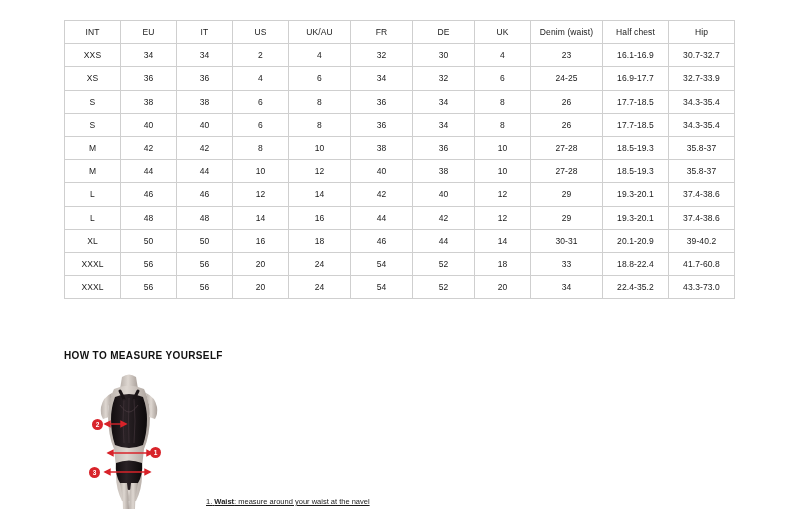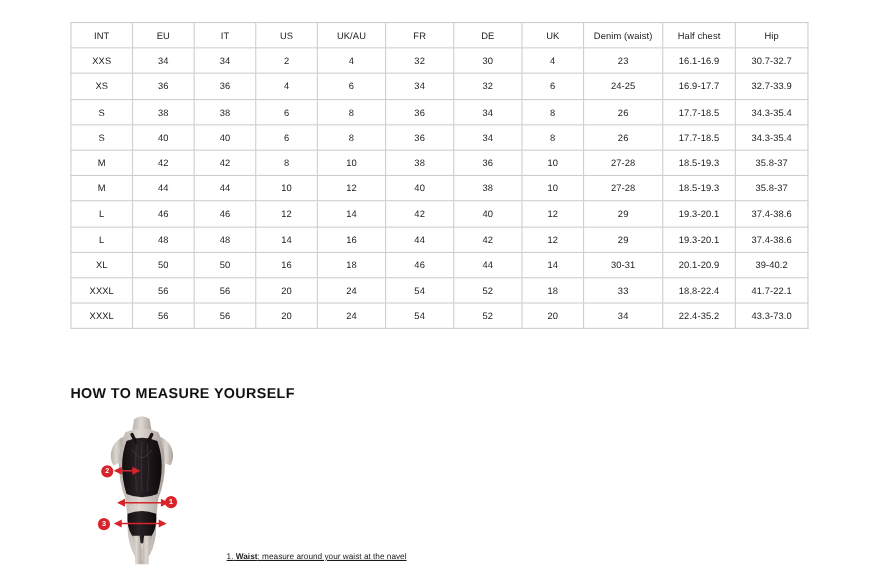--- a/index.html
+++ b/index.html
@@ -60,21 +60,21 @@
   col.c10 { width: 66px; }
 
   
   .measure {
     position: absolute;
     left: 64px;
     top: 350px;
     width: 680px;
   }
   .measure-title {
-    font-size: 13px;
+    font-size: 10px;
     font-weight: bold;
     letter-spacing: 0.35px;
     color: #111;
     margin-bottom: 10px;
   }
   .measure-body {
     display: flex;
     flex-direction: row;
     align-items: flex-end;
     text-decoration: underline;
@@ -270,21 +270,21 @@
           <td>XXXL</td>
           <td>56</td>
           <td>56</td>
           <td>20</td>
           <td>24</td>
           <td>54</td>
           <td>52</td>
           <td>18</td>
           <td>33</td>
           <td>18.8-22.4</td>
-          <td>41.7-22.1</td>
+          <td>41.7-60.8</td>
         </tr>
         <tr>
           <td>XXXL</td>
           <td>56</td>
           <td>56</td>
           <td>20</td>
           <td>24</td>
           <td>54</td>
           <td>52</td>
           <td>20</td>

